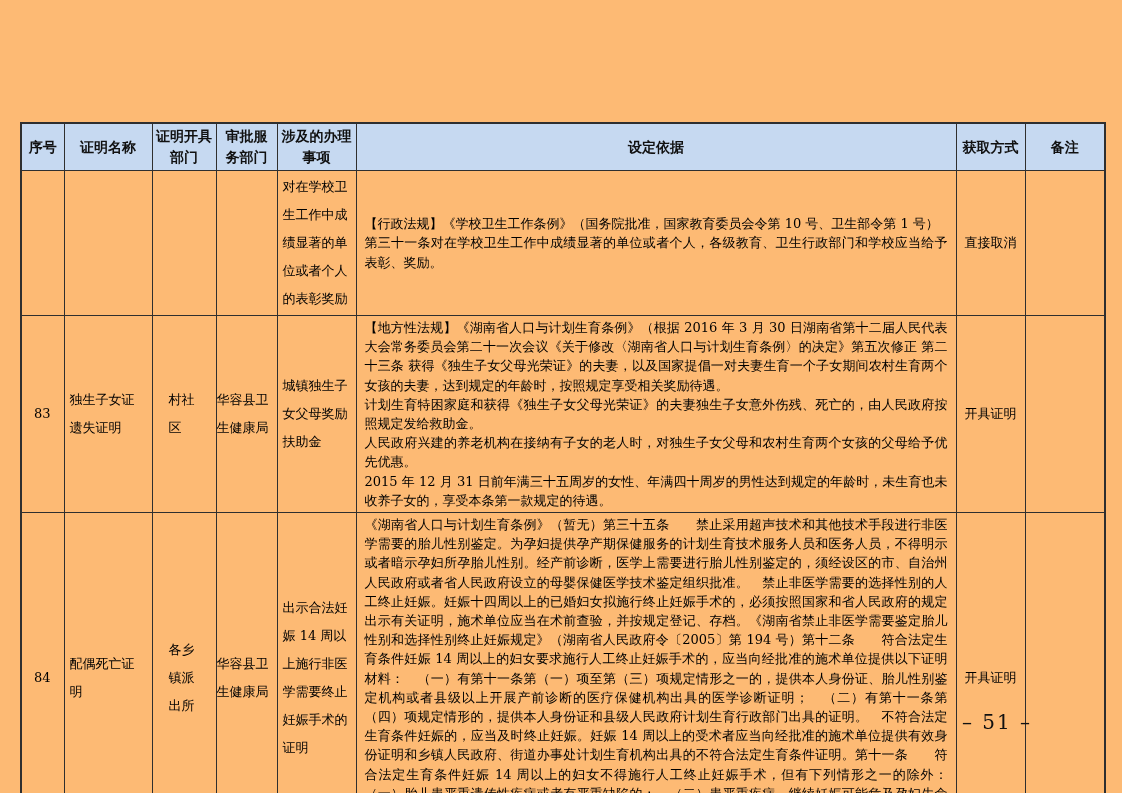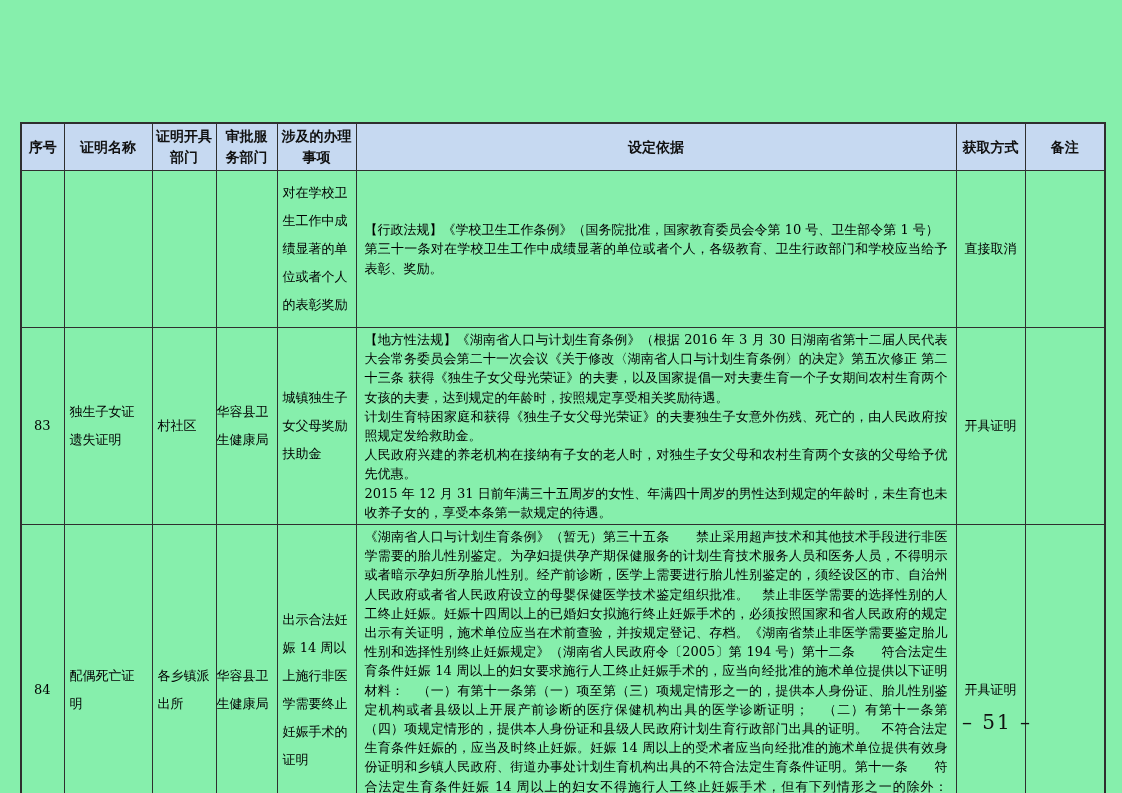--- a/index.html
+++ b/index.html
@@ -4,21 +4,21 @@
 <style>
   html,body{margin:0;padding:0;}
   body{
     width:1122px;height:793px;
     background:#ffffff;
     font-family:"DejaVu Serif","Liberation Serif",serif;
     color:#000;
     position:relative;
     overflow:hidden;
   }
-  .page{position:absolute;inset:0;background:#86efac;}
+  .page{position:absolute;inset:0;background:#fdba74;}
   table.doc{
     position:absolute;left:20px;top:122px;
     width:1084px;
     border-collapse:collapse;
     table-layout:fixed;
     border:2px solid #2f2f2f;
   }
   table.doc th, table.doc td{
     border:1px solid #2f2f2f;
     vertical-align:middle;
@@ -37,23 +37,23 @@
   }
   td{
     font-size:13px;
     line-height:28px;
   }
   td.c{ text-align:left; padding:2px 5px; }
   td.seq{ text-align:left; padding:2px 12px; }
   td.method{ text-align:center; padding:20px 3px; line-height:20px;}
   td.note{ padding:2px 3px; }
   td.name{ padding:2px 5px;margin-left:22px; }
-  td.issuer{ padding:2px 5px; }
+  td.issuer{ padding:2px 16px; }
   td.approver{ padding:2px 0; }
-  td.matter{ padding:8px 5px; }
+  td.matter{ padding:2px 5px; }
   td.basis{
     text-align:justify;
     padding:2px 8px;
     line-height:19.2px;
     white-space:pre-line;
     vertical-align:middle;
   }
   tr.r0{ height:103px; }
   tr.r1{ height:145px; }
   tr.r2{ height:246px; }

